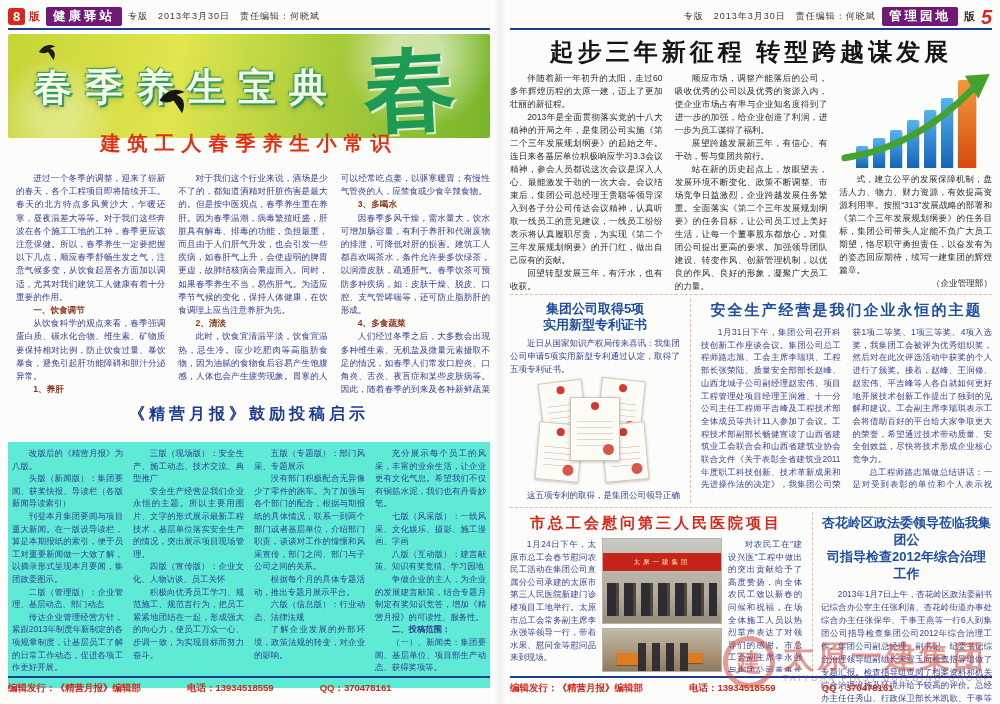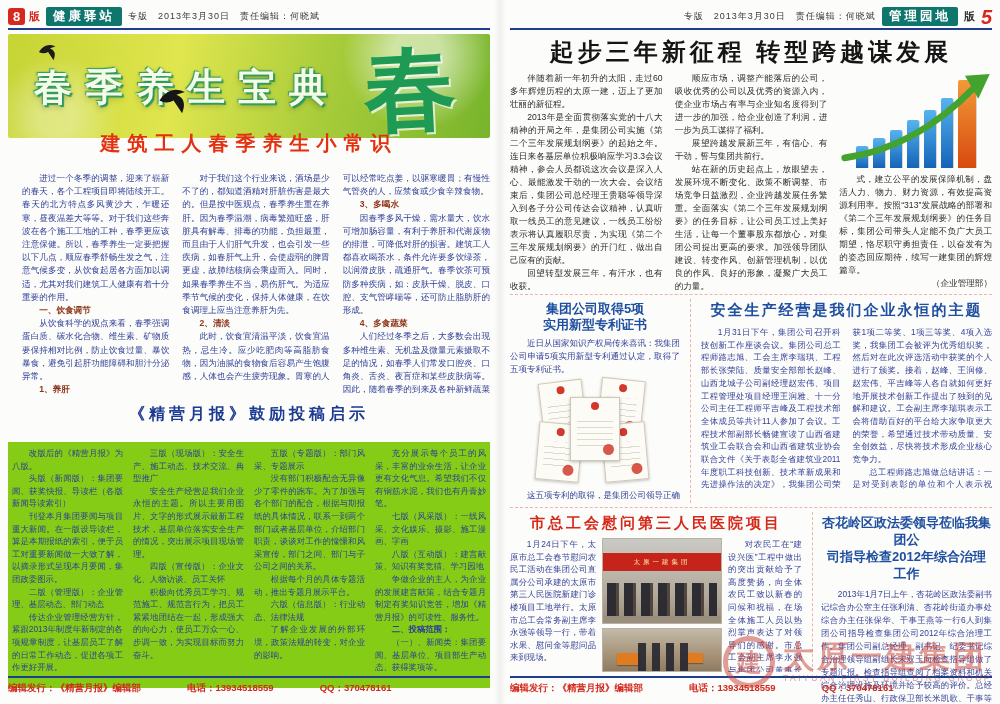--- a/index.html
+++ b/index.html
@@ -17,21 +17,21 @@
           background:linear-gradient(90deg,rgba(0,0,0,0) 0%,rgba(0,0,0,.05) 50%,rgba(0,0,0,0) 100%); }
 
   
   .masthead { position:absolute; top:2px; left:0; right:0; height:22px;
               display:flex; align-items:center; gap:6px;
               border-bottom:2px solid #1d3d8f; padding-bottom:3px; }
   .masthead.right-side { justify-content:flex-end; }
   .pg-badge { width:17px; height:17px; background:#d8281e; color:#fff; border-radius:3px;
               font-weight:bold; font-size:13px; display:flex; align-items:center; justify-content:center; }
   .pg-badge-suffix { color:#d8281e; font-size:11px; font-weight:bold; margin-left:-2px; }
-  .section-box { background:#0f766e; color:#fff; font-weight:bold; font-size:12.5px;
+  .section-box { background:#701a75; color:#fff; font-weight:bold; font-size:12.5px;
                  padding:1px 7px; letter-spacing:3px; border-radius:2px; }
   .mast-info { font-size:9px; color:#3a3a3a; letter-spacing:1px; }
   .pg-label { font-size:11px; color:#333; font-weight:bold; }
   .pg-num { font-size:20px; color:#d8281e; font-weight:bold; font-style:italic; line-height:1; }
 
   .pagefoot { position:absolute; left:0; right:0; bottom:0; height:22px;
               border-top:2.5px solid #1d3d8f; padding-top:4px;
               display:flex; gap:46px; color:#d3281c; font-size:9.5px; font-weight:bold; }
 
   
@@ -50,29 +50,29 @@
   .banner-title { position:absolute; left:26px; top:28px; font-size:38px; font-weight:bold;
                   letter-spacing:13px; color:#f4fbe6;
                   text-shadow:0 0 2px #2f9a5e, 2px 2px 1px #2f9a5e, -1px -1px 1px #2f9a5e, 0 3px 6px rgba(0,0,0,.25); }
   .banner-seal { position:absolute; right:34px; top:-6px; font-size:92px; font-weight:bold;
                  color:#1f9a55; text-shadow:2px 2px 0 rgba(255,255,255,.7); transform:rotate(-3deg); }
   .swallow { position:absolute; }
   .swallow-1 { left:150px; top:48px; width:34px; }
   .swallow-2 { left:30px; top:6px; width:22px; }
   .hl-red  { position:absolute; top:124px; left:0; right:0; text-align:center; margin:0;
              font-size:20px; font-weight:bold; color:#e33110; letter-spacing:7px; }
-  .a1-cols { position:absolute; top:166px; left:14px; right:0; height:226px;
+  .a1-cols { position:absolute; top:166px; left:8px; right:0; height:226px;
              column-count:3; column-gap:13px;
              font-size:8.6px; line-height:13.2px; color:#2f3e96; }
   .a1-cols p.sub { color:#8d3418; }
   .hl-blue { position:absolute; top:398px; left:0; right:0; text-align:center; margin:0;
              font-size:16px; font-weight:bold; color:#1b3a92; letter-spacing:4px; }
   .a2-cols { position:absolute; top:436px; left:0; right:0; height:246px;
              column-count:4; column-gap:10px; padding:5px 4px;
-             background:#84cc16;
+             background:#5eead4;
              font-size:8.4px; line-height:12.6px; color:#2f3e96; }
 
   
   .hl-main { position:absolute; top:30px; left:0; right:0; text-align:center; margin:0;
              font-size:24px; font-weight:bold; color:#151515; letter-spacing:4px; }
   .main-cols { position:absolute; top:66px; left:0; right:0; height:218px;
                display:grid; grid-template-columns:1fr 1fr 1fr; gap:12px;
                font-size:8.6px; line-height:13px; color:#2b2b2b; }
   .chart { position:relative; height:96px; margin-bottom:5px; }
   .chart .bars { position:absolute; inset:0; display:flex; align-items:flex-end;

